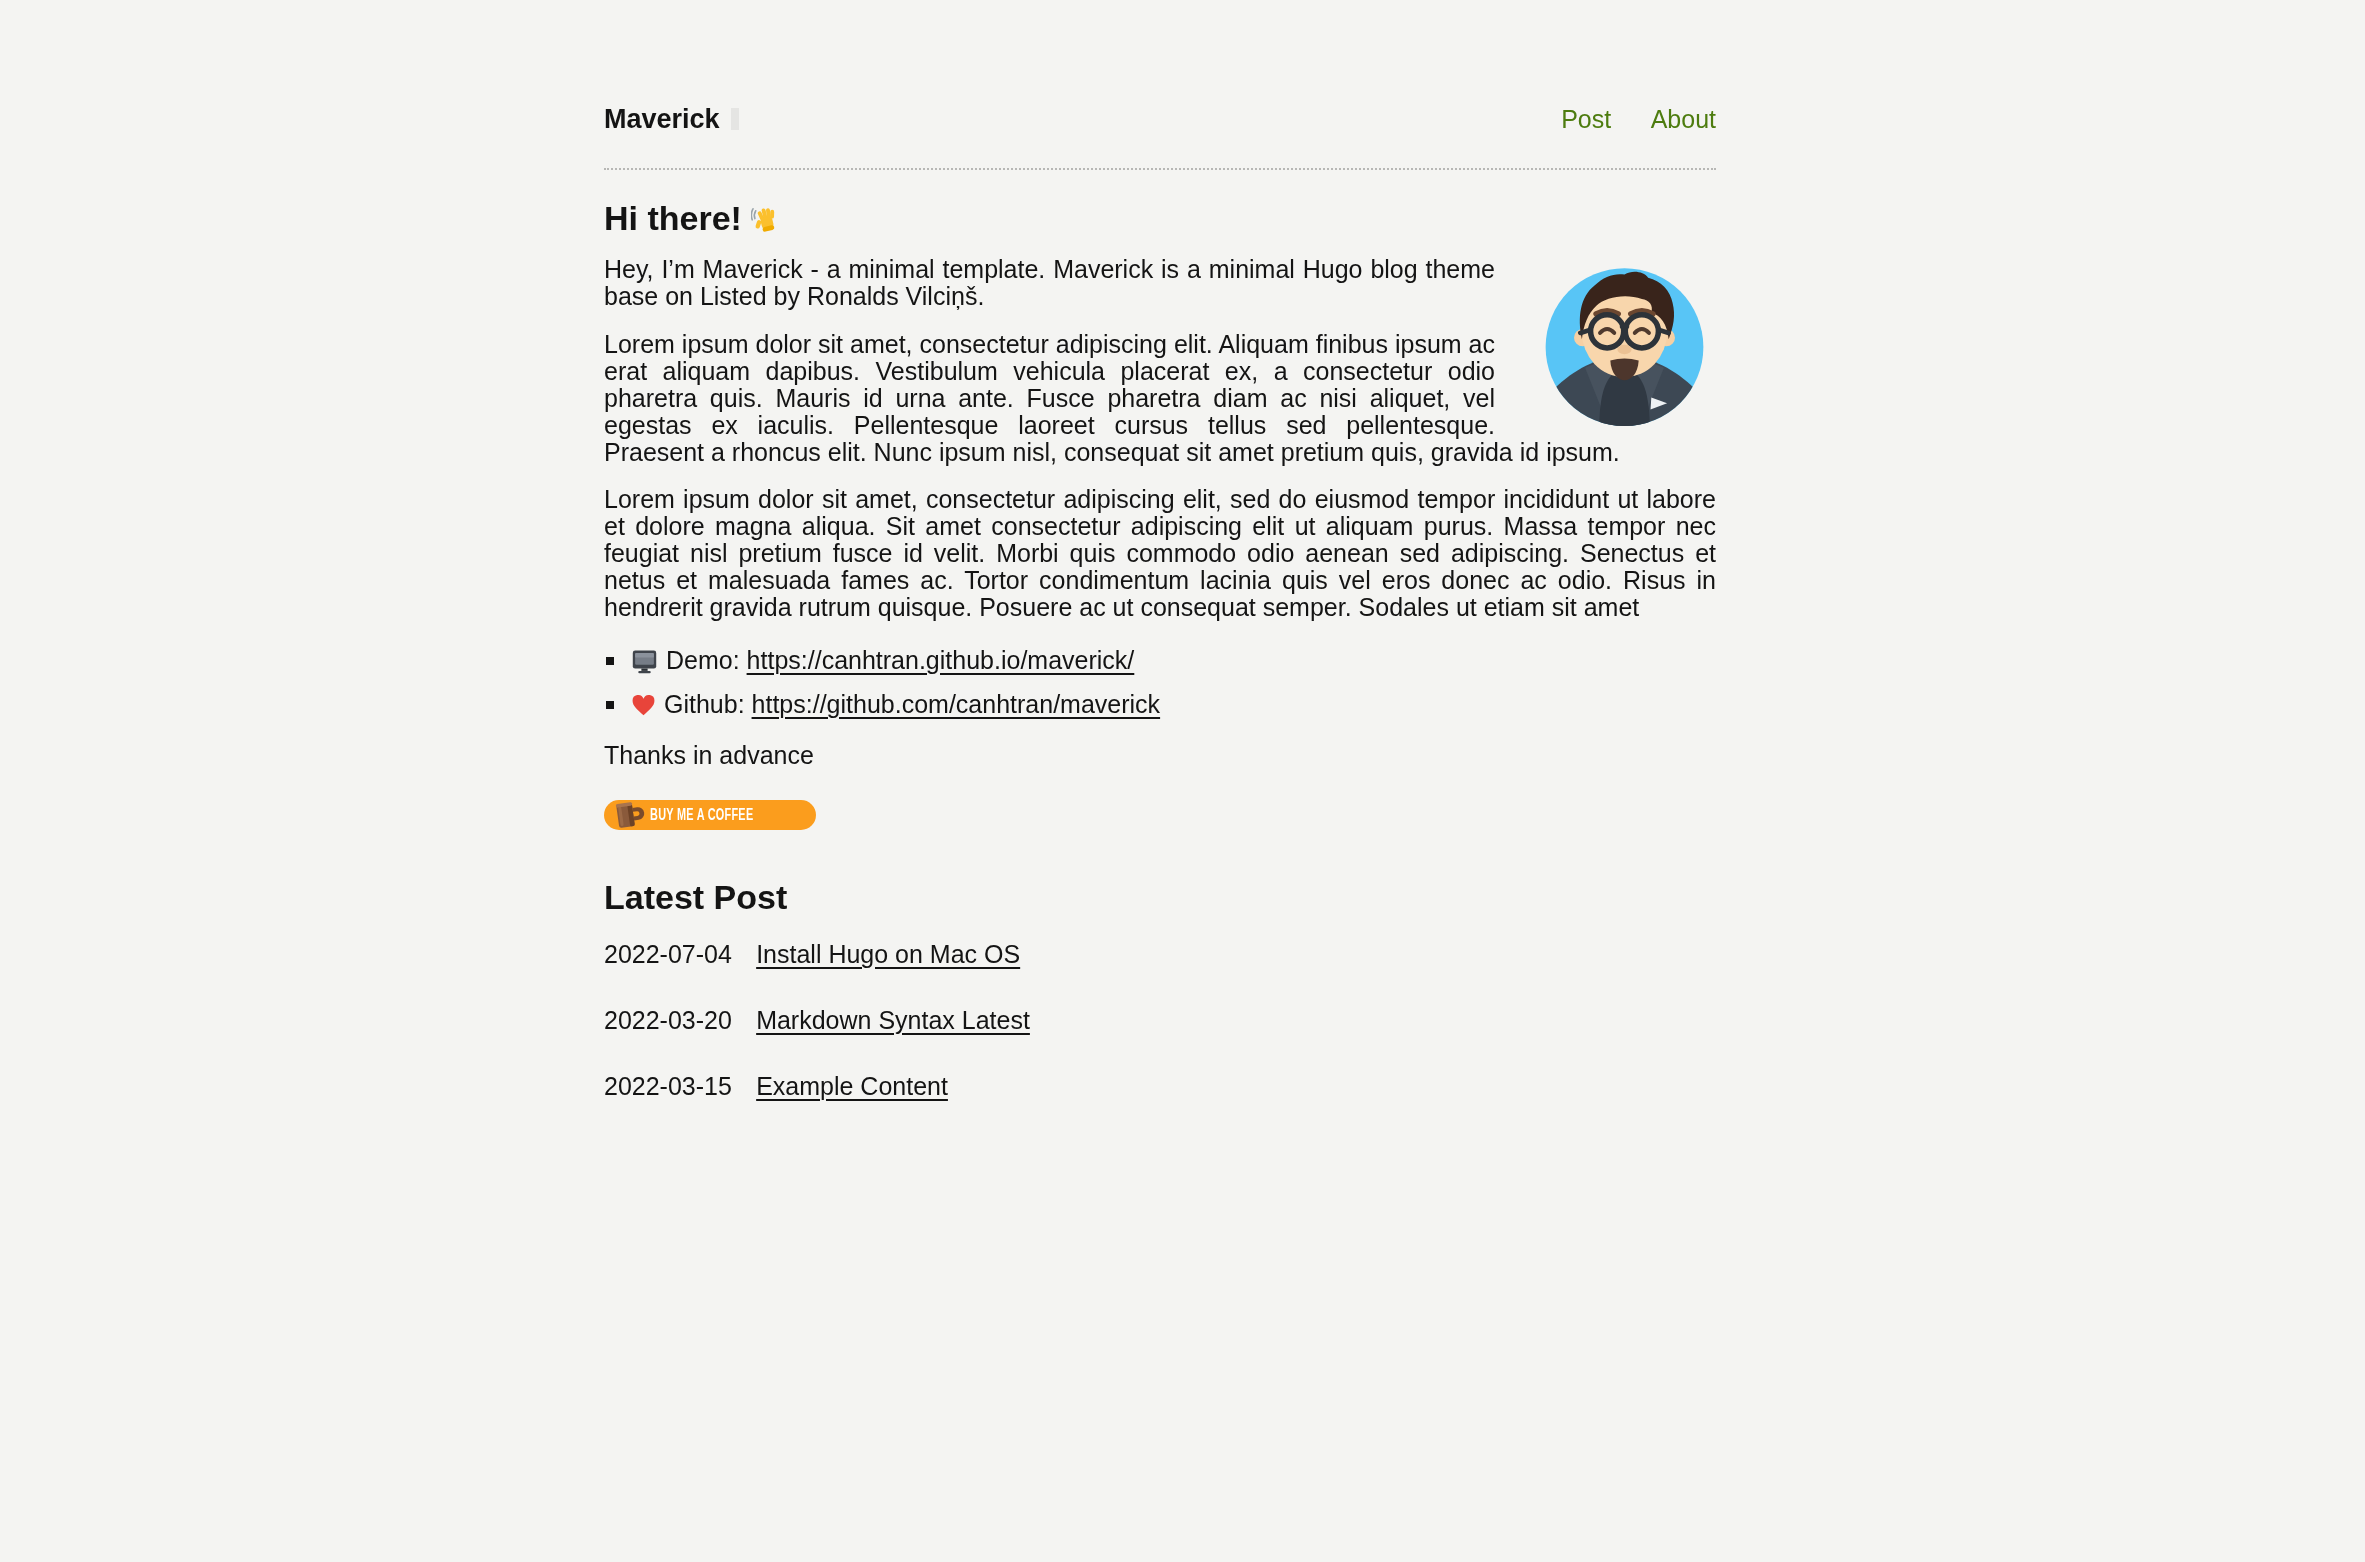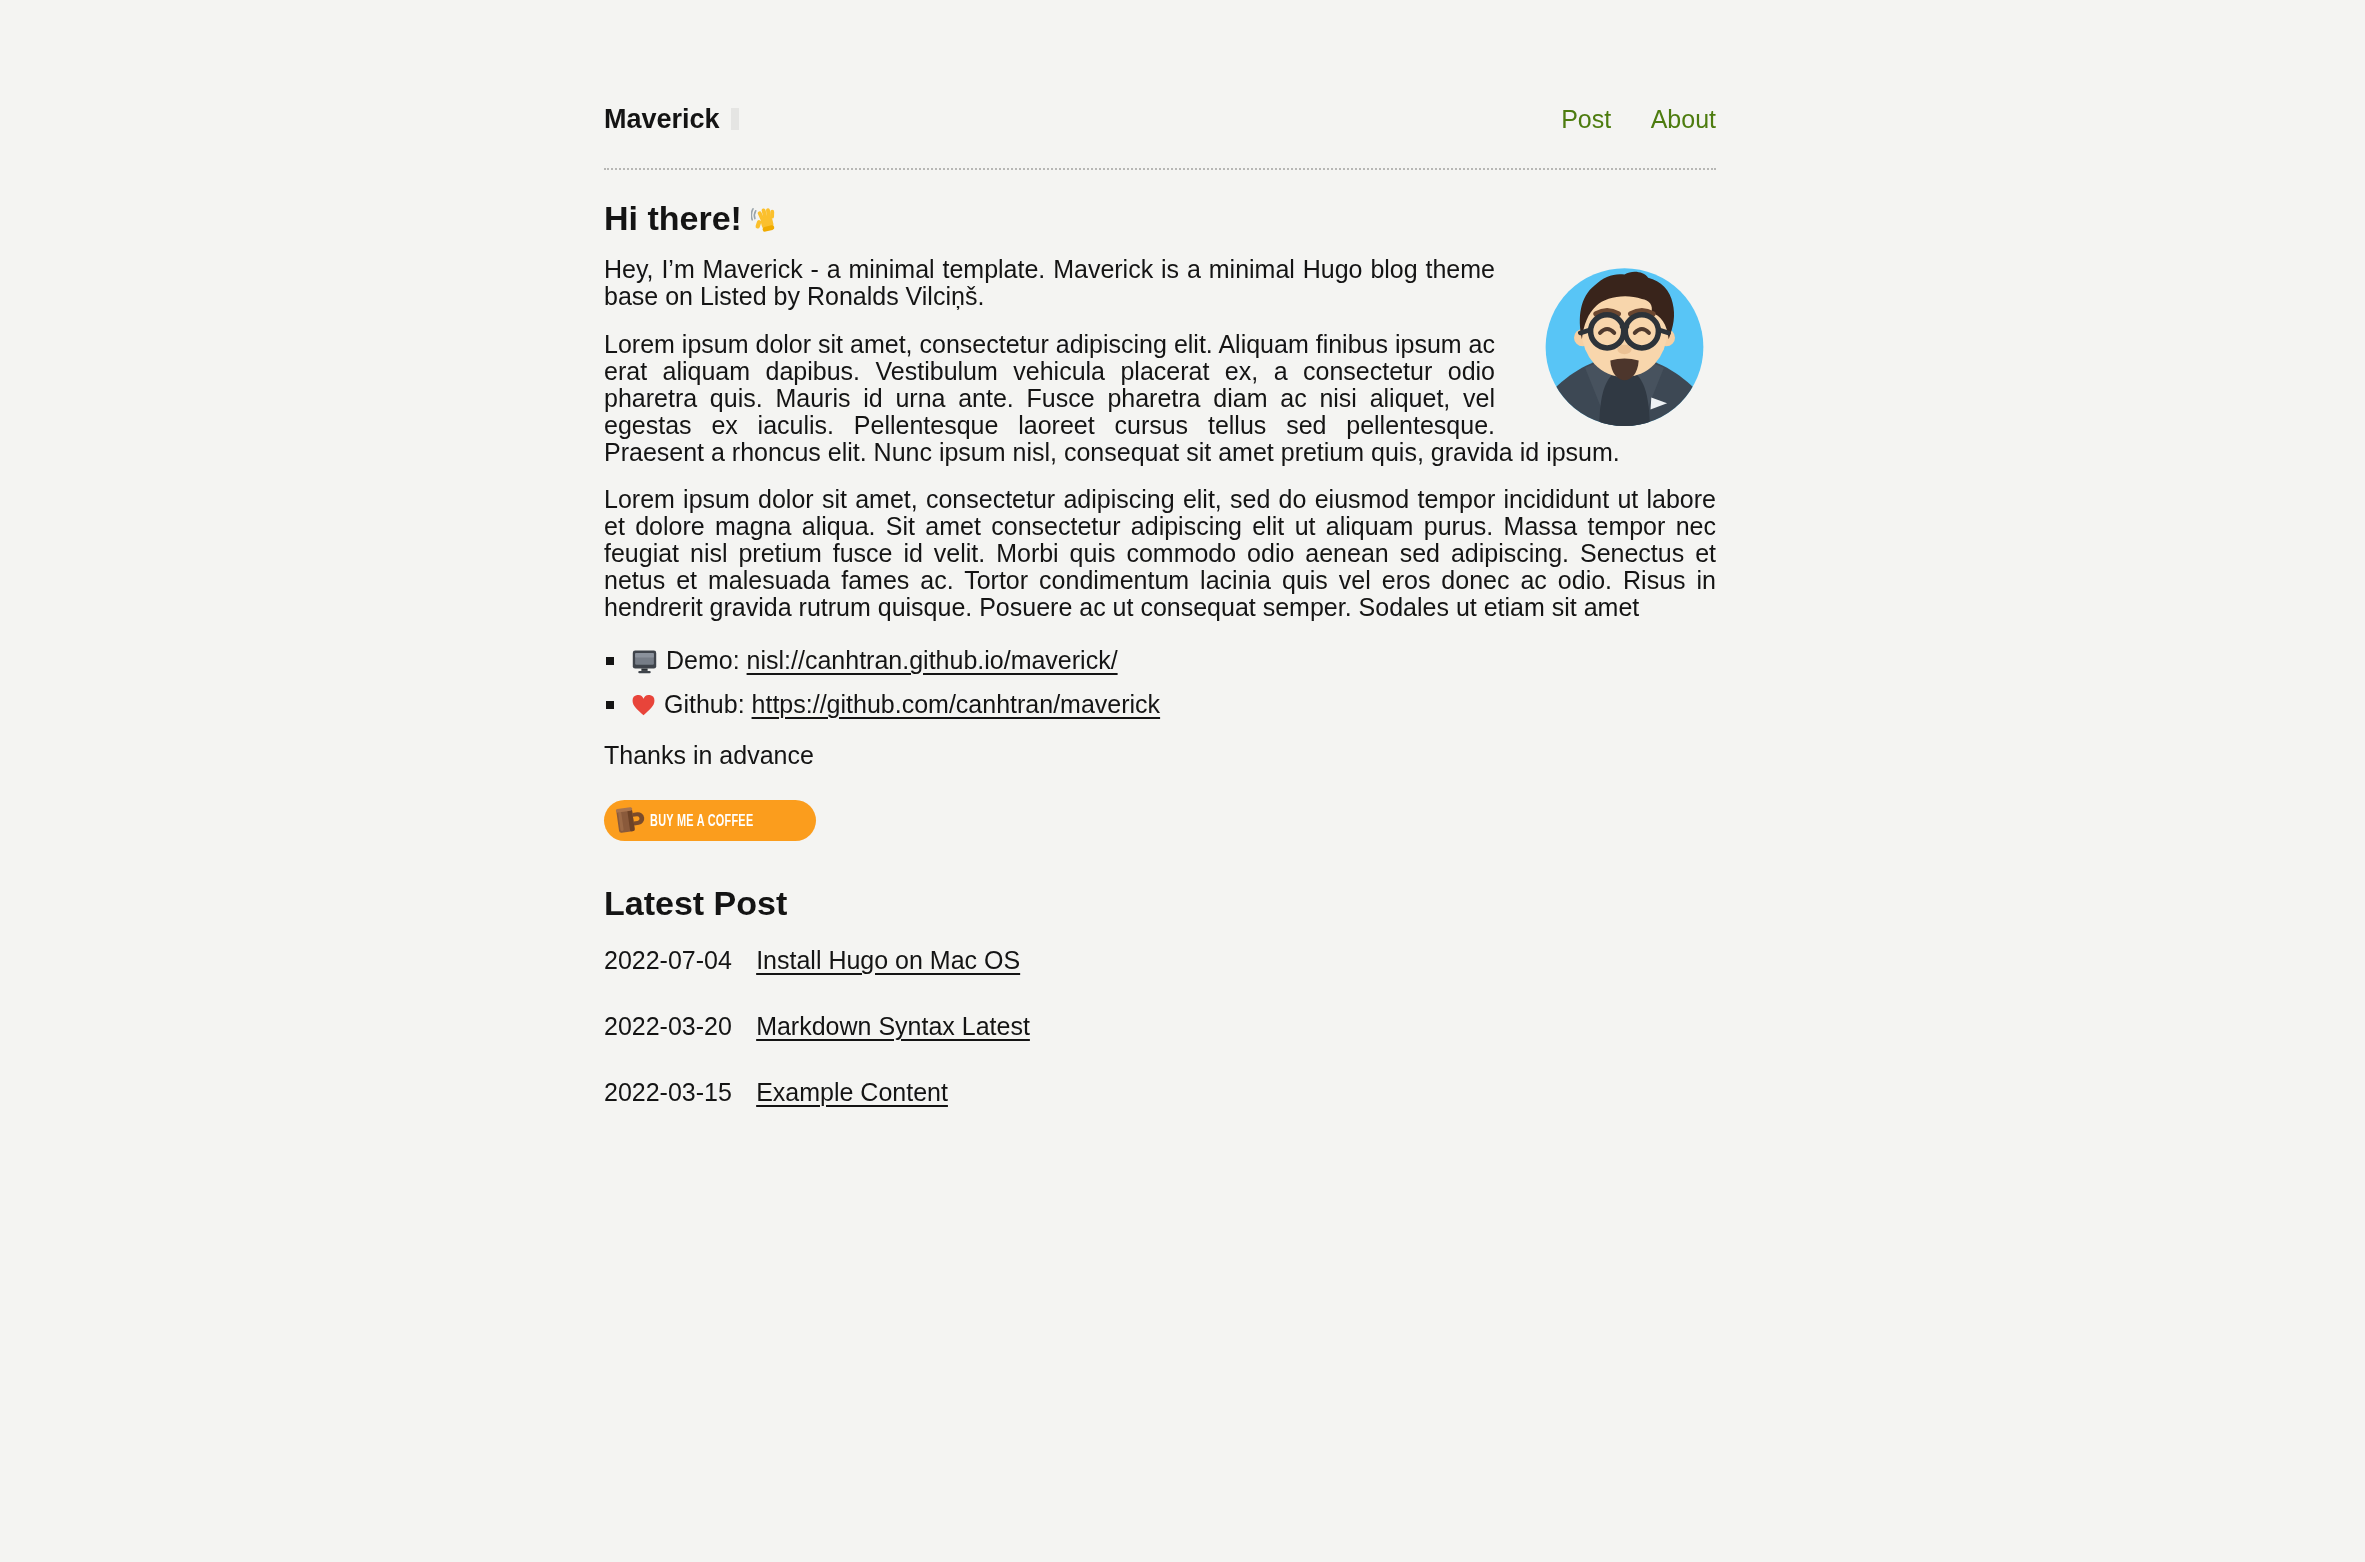--- a/index.html
+++ b/index.html
@@ -100,21 +100,21 @@
   p.thanks-text {
     font-size: 25px;
     line-height: 39px;
     margin: 12.6px 0 0 0;
   }
   
   a.coffee-button {
     display: inline-flex;
     align-items: center;
     margin-top: 25px;
-    height: 41px;
+    height: 30px;
     border-radius: 20.5px;
     background: #fb9d1d;
     padding: 0 14px 0 8px;
     box-sizing: border-box;
     text-decoration: none;
   }
   .coffee-button .bmc-label {
     display: inline-block;
     color: #ffffff;
     font-size: 16px;
@@ -224,21 +224,21 @@
 
       <ul class="link-list">
         <li>
           <svg class="inline-icon" width="27" height="25" viewBox="0 0 34 32">
             <rect x="2" y="2" width="30" height="23" rx="3" fill="#3f444b"></rect>
             <rect x="5" y="5" width="24" height="15" rx="1.5" fill="#767d87"></rect>
             <rect x="5" y="5" width="24" height="6" rx="1.5" fill="#8b929c"></rect>
             <rect x="13" y="25" width="8" height="3" fill="#2e3338"></rect>
             <rect x="9" y="28" width="16" height="3" rx="1.5" fill="#3f444b"></rect>
           </svg><span>Demo:</span>
-          <a href="#" class="text-link">nisl://canhtran.github.io/maverick/</a>
+          <a href="#" class="text-link">https://canhtran.github.io/maverick/</a>
         </li>
         <li>
           <svg class="inline-icon" width="25" height="24" viewBox="0 0 32 30">
             <path d="M16 28 C8 21 2 16 2 9.5 A7.2 7.2 0 0 1 16 7 A7.2 7.2 0 0 1 30 9.5 C30 16 24 21 16 28 Z" fill="#e8443a"></path>
           </svg><span>Github:</span>
           <a href="#" class="text-link">https://github.com/canhtran/maverick</a>
         </li>
       </ul>
 
       <p class="thanks-text">Thanks in advance</p>

